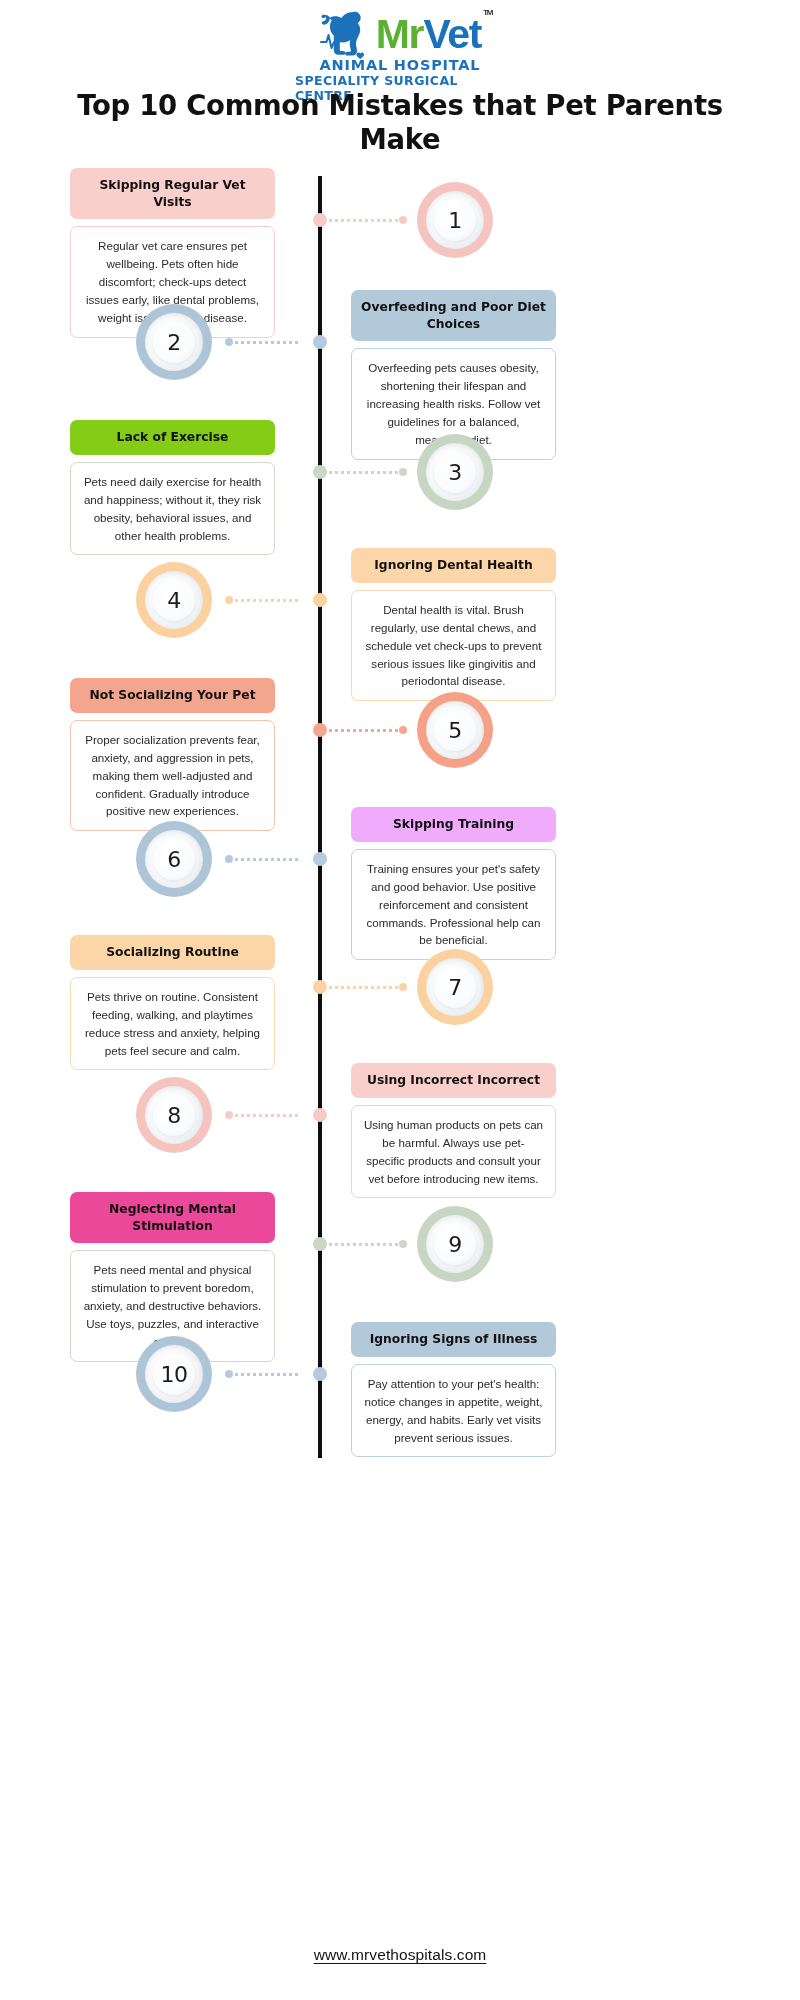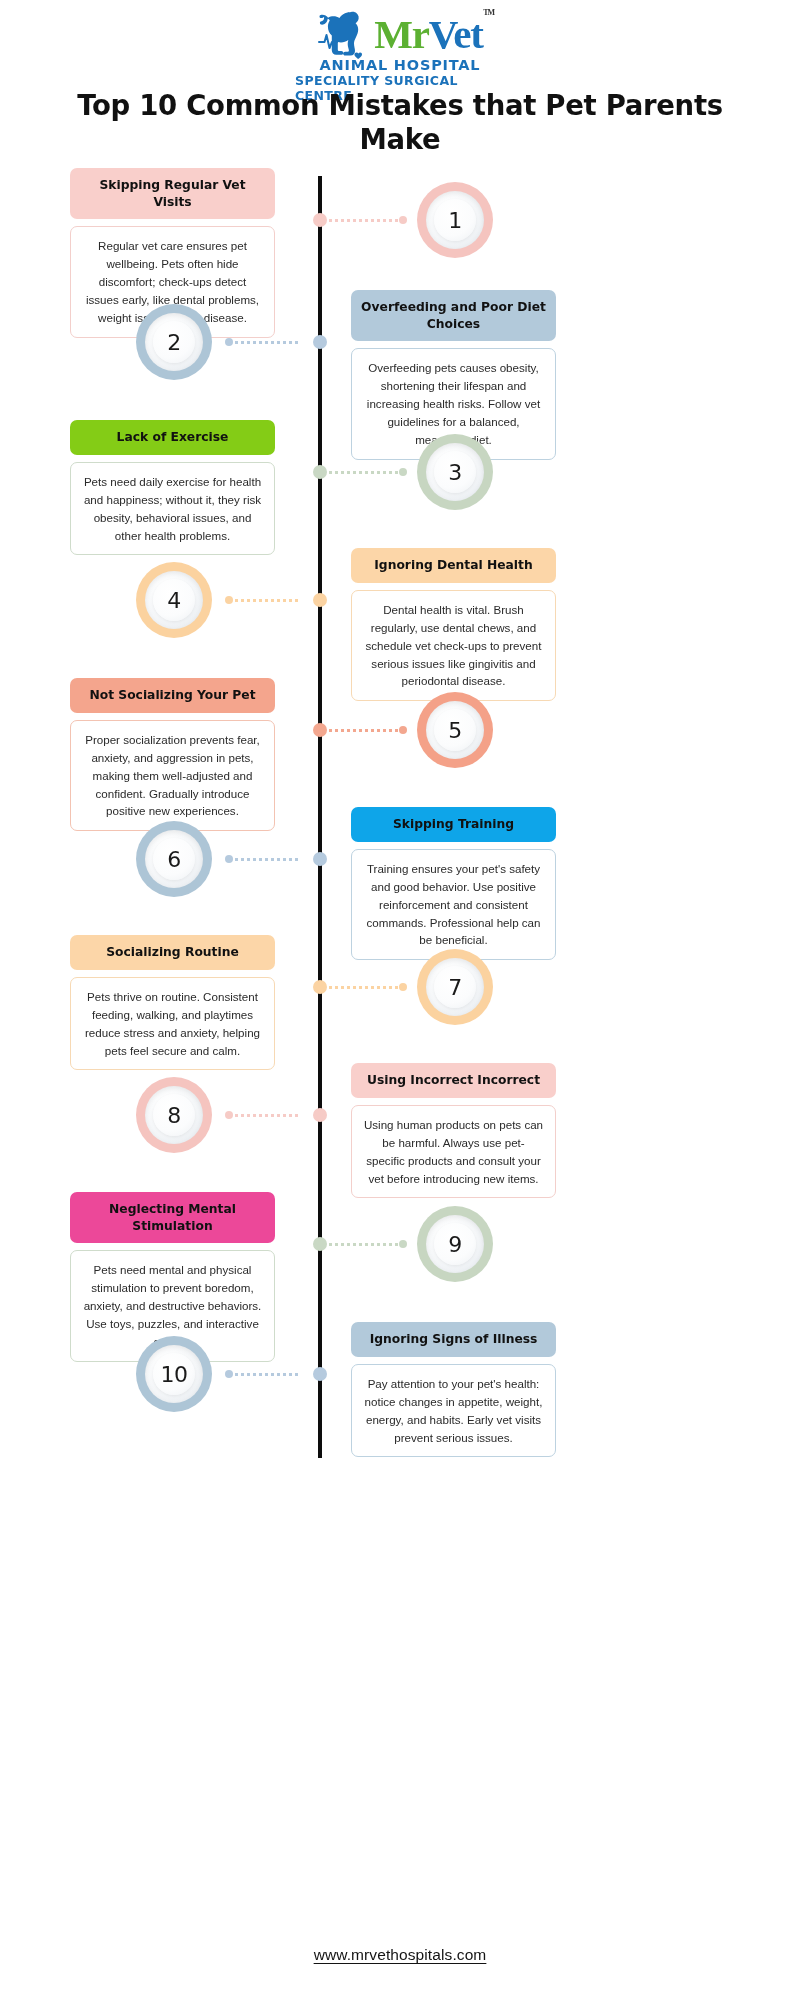--- a/index.html
+++ b/index.html
@@ -40,21 +40,21 @@
     height: 52px;
     position: relative;
   }
   .logo-mark { width: 56px; height: 52px; display:block; }
   .logo-word {
     font-size: 41px;
     font-weight: 700;
     letter-spacing: -1.2px;
     line-height: 1;
     margin-left: 1px;
-    font-family: Liberation Serif, serif;
+    font-family: Liberation Sans, sans-serif;
   }
   .logo-word .mr { color: #5cb032; }
   .logo-word .vet { color: #1b72ba; }
   .logo-tm {
     position: absolute;
     top: 1px; right: -11px;
     font-size: 8px;
     color: #333;
     font-weight: 700;
   }
@@ -314,21 +314,21 @@
           <div class="badge-num">5</div>
         </div>
         <div class="conn" style="top: 45px;">
           <div class="conn-line" style="background-image: repeating-linear-gradient(to right, rgb(243, 167, 143) 0px, rgb(243, 167, 143) 3px, transparent 3px, transparent 6px); left: 329px; width: 72px;"></div>
           <div class="conn-dot-end" style="background: rgb(243, 167, 143); left: 399px;"></div>
           <div class="conn-dot-spine" style="background: rgb(243, 167, 143); left: 313px; top: 0px;"></div>
         </div>
       </div>
       <div class="row" style="top: 807px;">
         <div class="card right" style="top: 0px;">
-          <div class="card-head" style="background: #0ea5e9;">Skipping Training</div>
+          <div class="card-head" style="background: #f0abfc;">Skipping Training</div>
           <div class="card-body" style="border-color: rgb(189, 210, 224);">Training ensures your pet's safety and good behavior. Use positive reinforcement and consistent commands. Professional help can be beneficial.</div>
         </div>
         <div class="badge left" style="top: 14px; background: rgb(173, 197, 214);">
           <div class="badge-ring2"></div>
           <div class="badge-ring3"></div>
           <div class="badge-num">6</div>
         </div>
         <div class="conn" style="top: 45px;">
           <div class="conn-line" style="background-image: repeating-linear-gradient(to right, rgb(181, 202, 222) 0px, rgb(181, 202, 222) 3px, transparent 3px, transparent 6px); left: 229px; width: 72px;"></div>
           <div class="conn-dot-end" style="background: rgb(181, 202, 222); left: 225px;"></div>

